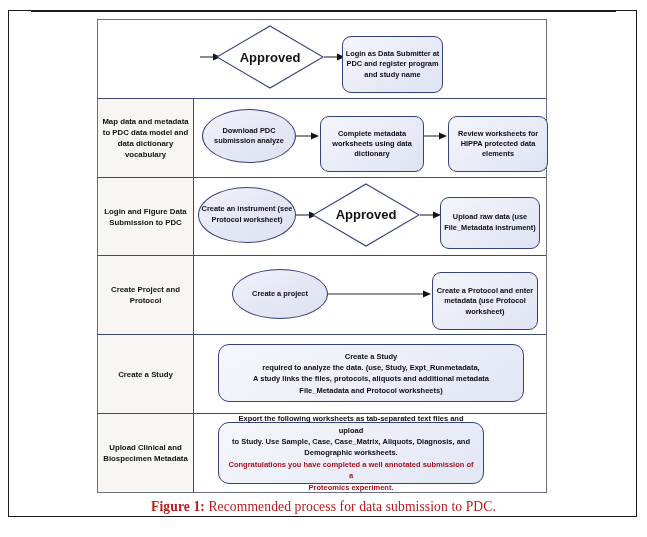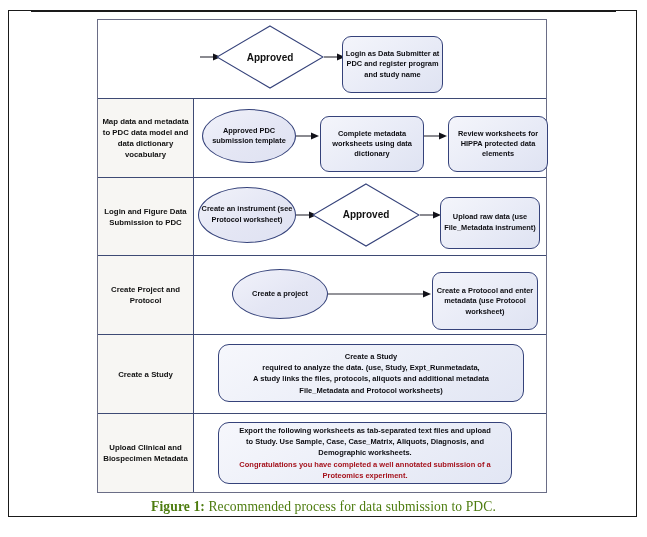--- a/index.html
+++ b/index.html
@@ -106,21 +106,21 @@
   }
 
   .diamond-wrap {
     position: absolute;
   }
   .diamond-wrap svg { display: block; }
   .diamond-label {
     position: absolute;
     left: 0; top: 0; right: 0; bottom: 0;
     display: flex; align-items: center; justify-content: center;
-    font-size: 10px; font-weight: bold; color: #111;
+    font-size: 13px; font-weight: bold; color: #111;
   }
 
   
   .connector { position: absolute; }
   .connector svg { display: block; }
 
   .red-text { color: #a5121c; }
 
   
   #caption-rule-top {
@@ -129,21 +129,21 @@
     width: 585px; height: 0;
     border-top: 1.2px solid #1a1a1a;
   }
   #figure-caption {
     position: absolute;
     left: 22px; top: 488px;
     width: 585px;
     text-align: center;
     font-family: "Liberation Serif", "DejaVu Serif", serif;
     font-size: 13.6px;
-    color: #4d7c0f;
+    color: #b91c1c;
     letter-spacing: 0.1px;
   }
   #figure-caption .cap-label { font-weight: bold; }
 </style>
 </head>
 <body>
 
 <div id="page-frame">
 
   <div id="caption-rule-top"></div>
@@ -176,21 +176,21 @@
         </div>
 
         <div class="shape rounded" style="left:244px; top:8px; width:101px; height:57px;">Login as Data Submitter at PDC and register program and study name</div>
       </div>
     </div>
 
     <div class="flow-row">
       <div class="row-label">Map data and metadata to PDC data model and data dictionary vocabulary</div>
       <div class="row-canvas">
 
-        <div class="shape ellipse" style="left:8px; top:10px; width:94px; height:54px;">Approved PDC submission template</div>
+        <div class="shape ellipse" style="left:8px; top:10px; width:94px; height:54px;">Download PDC submission analyze</div>
 
         <div class="connector" style="left:102px; top:32px;">
           <svg width="24" height="10" viewBox="0 0 24 10">
             <line x1="0" y1="5" x2="17" y2="5" stroke="#2b2b35" stroke-width="1.1"></line>
             <polygon points="15,1.6 23,5 15,8.4" fill="#111118"></polygon>
           </svg>
         </div>
 
         <div class="shape rounded" style="left:126px; top:9px; width:104px; height:56px;">Complete metadata worksheets using data dictionary</div>
 
@@ -261,21 +261,21 @@
           <span>required to analyze the data. (use, Study, Expt_Runmetadata,</span>
           <span>A study links the files, protocols, aliquots and additional metadata</span>
           <span>File_Metadata and Protocol worksheets)</span>
         </div>
       </div>
     </div>
 
     <div class="flow-row">
       <div class="row-label">Upload Clinical and Biospecimen Metadata</div>
       <div class="row-canvas">
-        <div class="shape rounded-wide" style="left:24px; top:8px; width:294px; height:62px;">
+        <div class="shape rounded-wide" style="left:24px; top:8px; width:266px; height:62px;">
           <span>Export the following worksheets as tab-separated text files and upload</span>
           <span>to Study. Use Sample, Case, Case_Matrix, Aliquots, Diagnosis, and</span>
           <span>Demographic worksheets.</span>
           <span class="red-text">Congratulations you have completed a well annotated submission of a</span>
           <span class="red-text">Proteomics experiment.</span>
         </div>
       </div>
     </div>
 
   </div>

